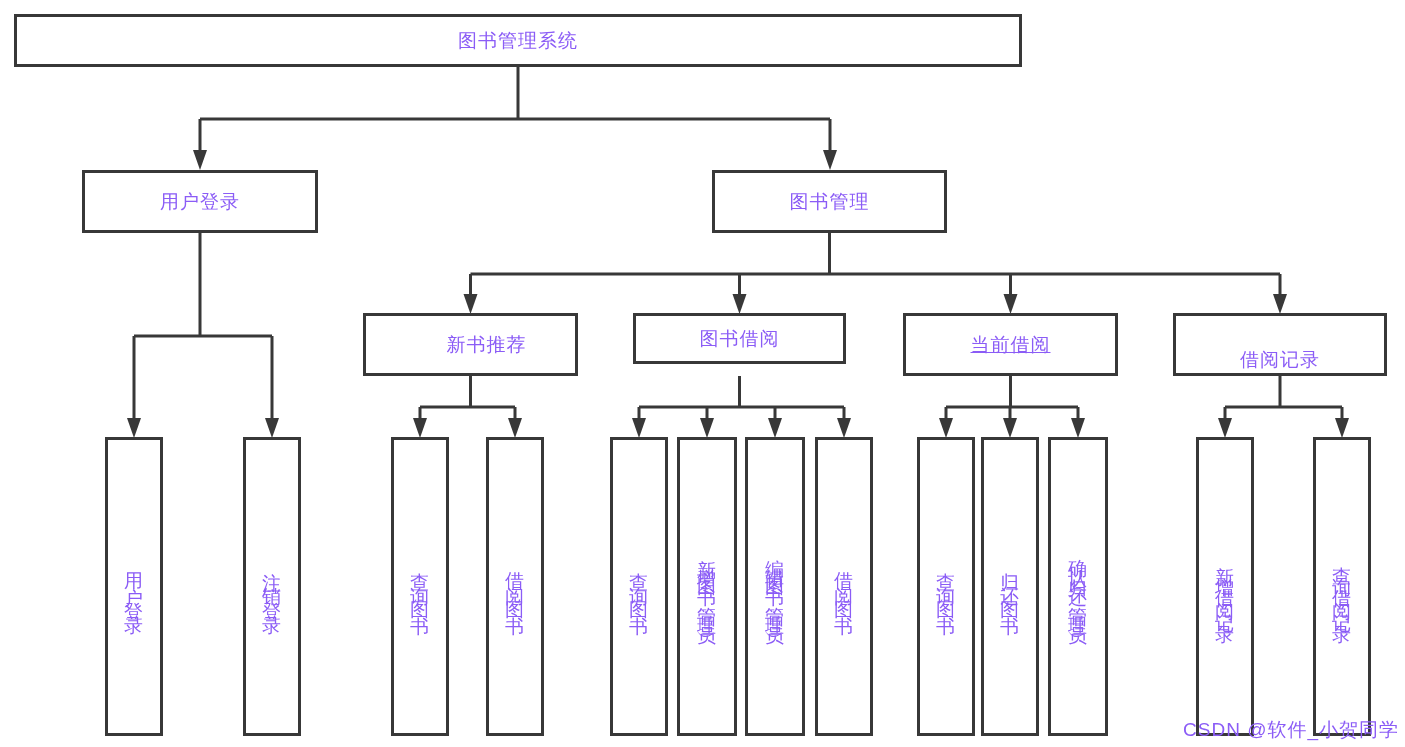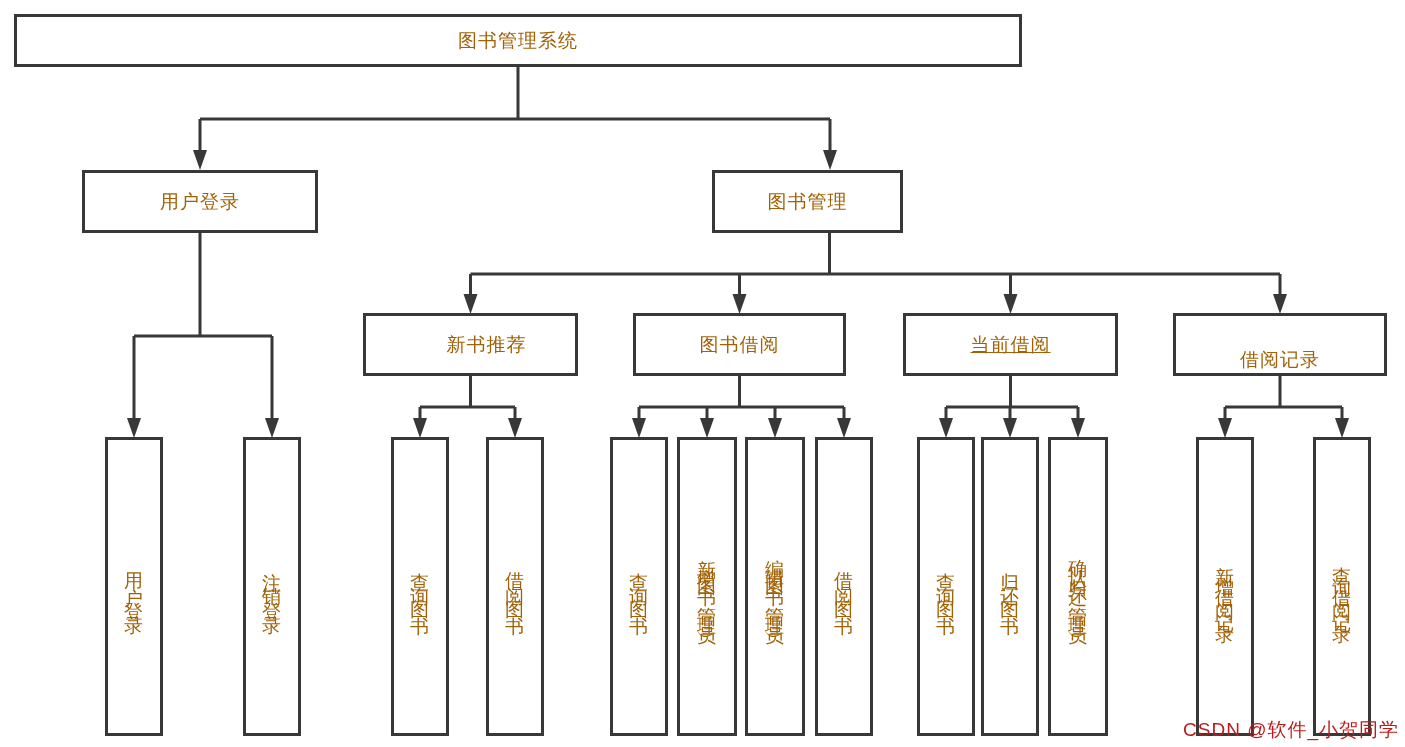--- a/index.html
+++ b/index.html
@@ -15,37 +15,37 @@
   .box{
     position:absolute;
     box-sizing:border-box;
     border:3px solid #383838;
     background:#ffffff;
     display:flex;
     align-items:center;
     justify-content:center;
     font-size:19px;
     letter-spacing:1px;
-    color:#a16207;
+    color:#8b5cf6;
   }
   .hbox{white-space:nowrap;}
   .vbox span{
     writing-mode:vertical-rl;
     text-orientation:mixed;
     white-space:nowrap;
     line-height:1;
   }
   .sp4 span{letter-spacing:0.78em;}
   .sp6 span{letter-spacing:0.62em;}
   .sp9 span{letter-spacing:0.50em;}
   #wm{
     position:absolute;
     right:6px;bottom:4px;
     font-size:19px;
-    color:#b91c1c;
+    color:#8b5cf6;
     letter-spacing:1px;
     white-space:nowrap;
   }
 </style>
 </head>
 <body>
 
 <div id="canvas">
 
   <svg id="wires" viewBox="0 0 1405 747" xmlns="http://www.w3.org/2000/svg">
@@ -88,28 +88,28 @@
     </g>
   </svg>
 
   <div class="box hbox" style="left:14px;top:14px;width:1008px;height:53px;">
     <span>图书管理系统</span>
   </div>
 
   <div class="box hbox" style="left:82px;top:170px;width:236px;height:63px;">
     <span>用户登录</span>
   </div>
-  <div class="box hbox" style="left:712px;top:170px;width:191px;height:63px;">
+  <div class="box hbox" style="left:712px;top:170px;width:235px;height:63px;">
     <span>图书管理</span>
   </div>
 
   <div class="box hbox" style="left:363px;top:313px;width:215px;height:63px;padding-left:32px;">
     <span>新书推荐</span>
   </div>
-  <div class="box hbox" style="left:633px;top:313px;width:213px;height:63px;">
+  <div class="box hbox" style="left:633px;top:313px;width:213px;height:51px;">
     <span>图书借阅</span>
   </div>
   <div class="box hbox" style="left:903px;top:313px;width:215px;height:63px;text-decoration:underline;">
     <span>当前借阅</span>
   </div>
   <div class="box hbox" style="left:1173px;top:313px;width:214px;height:63px;align-items:flex-end;">
     <span>借阅记录</span>
   </div>
 
   <div class="box vbox sp4" style="left:105px;top:437px;width:58px;height:299px;">

